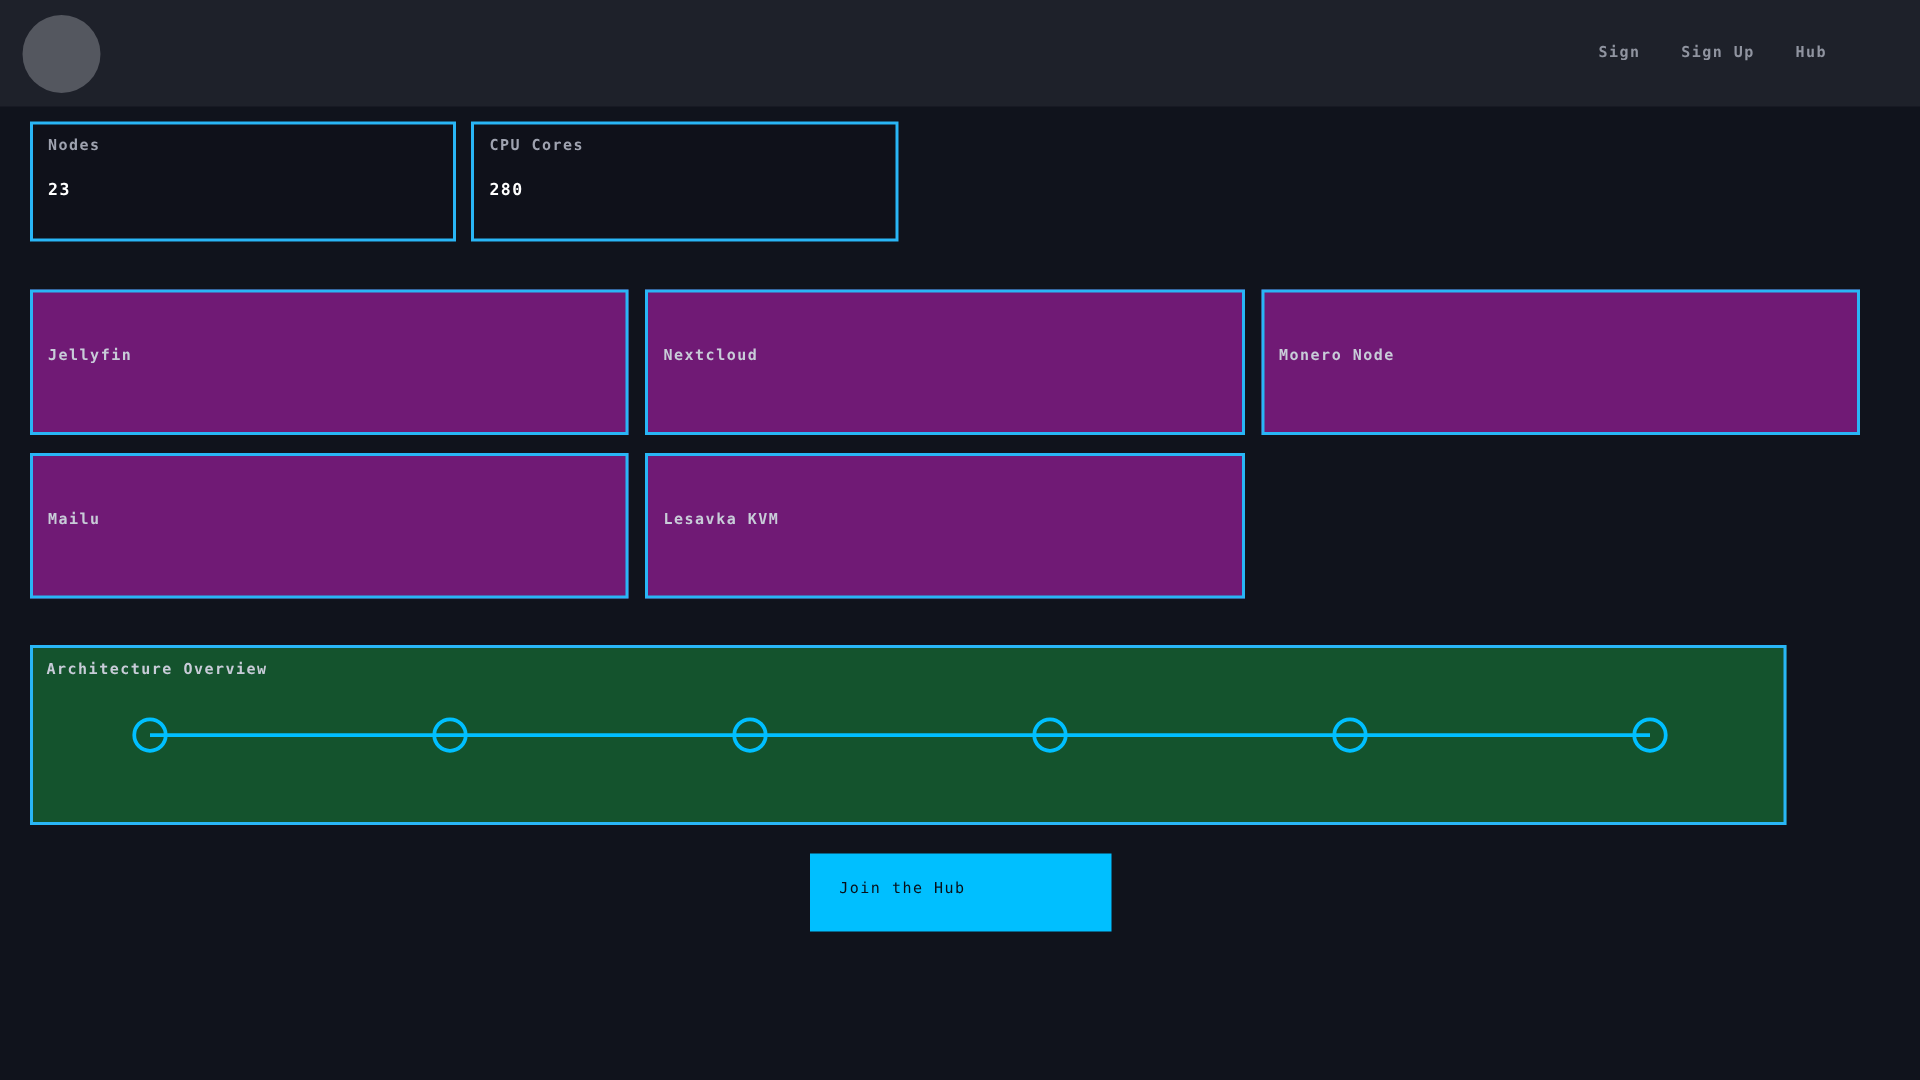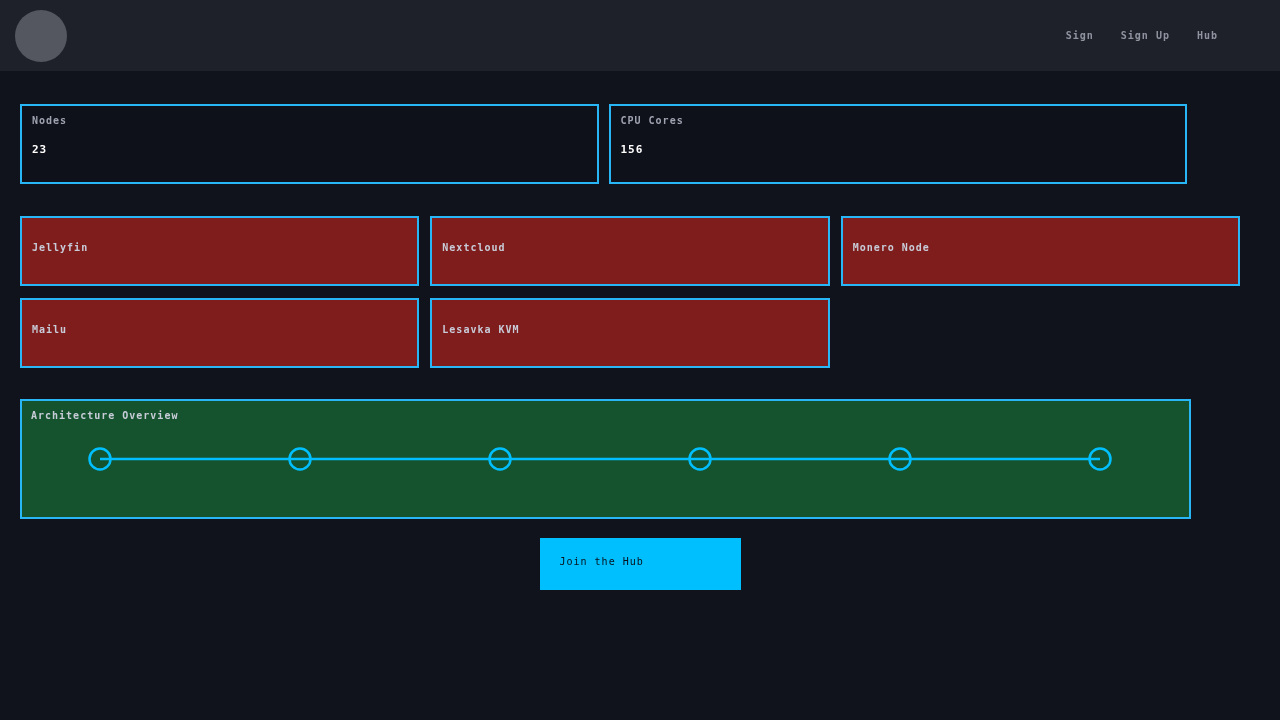--- a/index.html
+++ b/index.html
@@ -32,23 +32,23 @@
     color: #9094a0;
     font-size: 10px;
     letter-spacing: 1px;
     cursor: pointer;
     text-decoration: none;
   }
 
   
   .stats-grid {
     width: 1167px;
-    margin: 33px 0 0 20px;
+    margin: 10px 0 0 20px;
     display: grid;
-    grid-template-columns: repeat(2, 1fr);
+    grid-template-columns: repeat(4, 1fr);
     gap: 10px;
   }
   .stat-card {
     height: 80px;
     border: 2px solid #29b6f6;
     background: #0f111a;
     padding: 9px 10px;
   }
   .stat-label {
     color: #9fa3b0;
@@ -64,23 +64,23 @@
 
   
   .services-grid {
     width: 1220px;
     margin: 32px 0 0 20px;
     display: grid;
     grid-template-columns: repeat(3, 1fr);
     gap: 12px 11px;
   }
   .service-card {
-    height: 70px;
+    height: 97px;
     border: 2px solid #29b6f6;
-    background: #7f1d1d;
+    background: #701a75;
     display: flex;
     align-items: center;
     padding: 0 10px 8px 10px;
     cursor: pointer;
   }
   .service-label {
     color: #c8ccd8;
     font-size: 10px;
     letter-spacing: 1px;
   }
@@ -137,21 +137,21 @@
   </nav>
 </header>
 
 <section class="stats-grid">
   <div class="stat-card">
     <div class="stat-label">Nodes</div>
     <div class="stat-value">23</div>
   </div>
   <div class="stat-card">
     <div class="stat-label">CPU Cores</div>
-    <div class="stat-value">156</div>
+    <div class="stat-value">280</div>
   </div>
 </section>
 
 <section class="services-grid">
   <div class="service-card">
     <span class="service-label">Jellyfin</span>
   </div>
   <div class="service-card">
     <span class="service-label">Nextcloud</span>
   </div>

